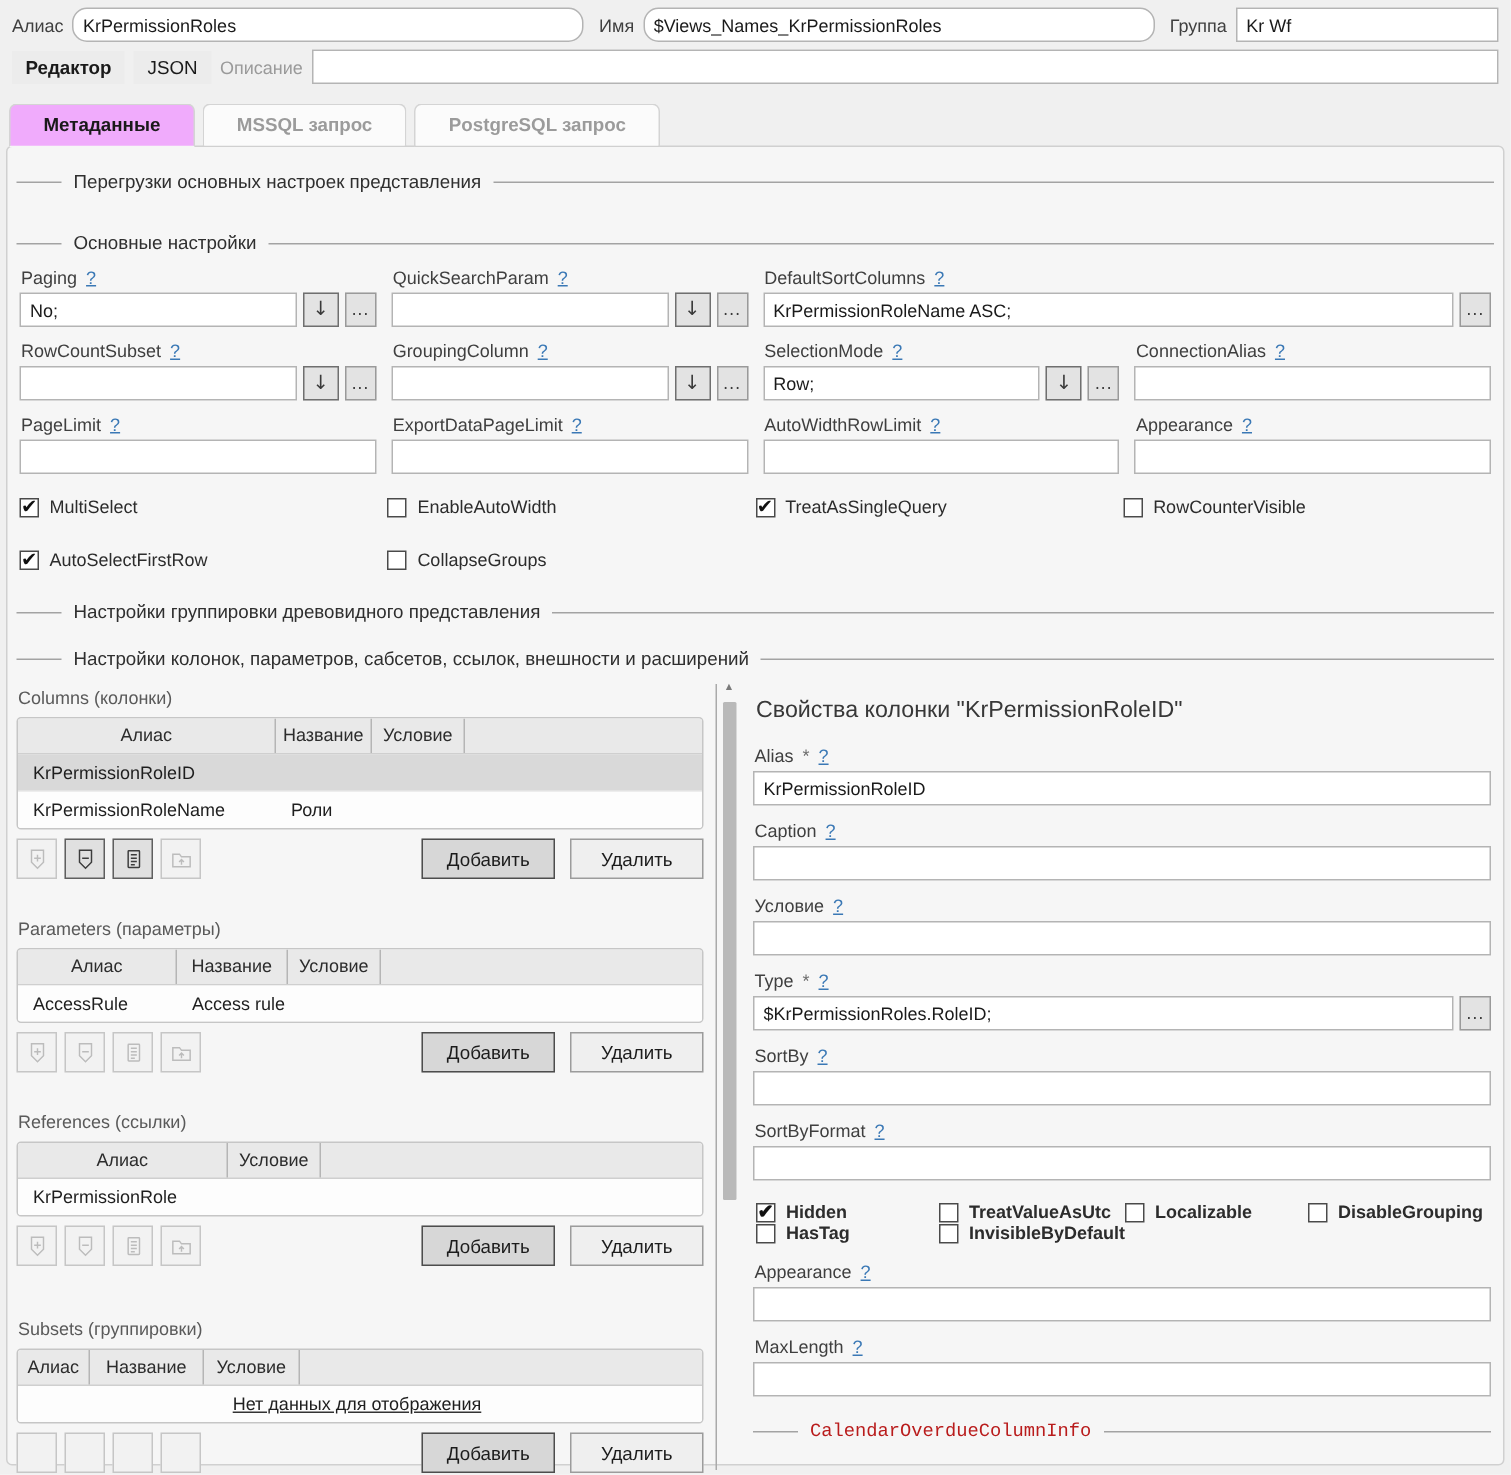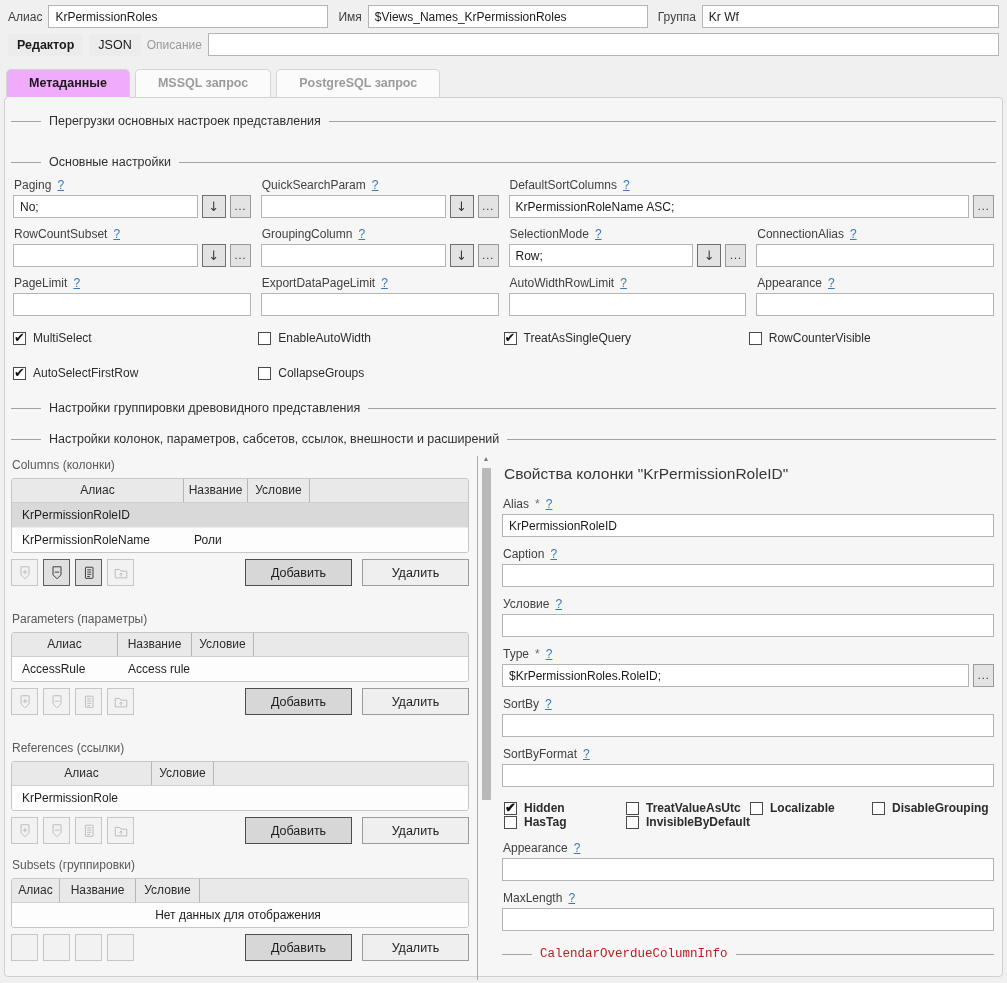--- a/index.html
+++ b/index.html
@@ -11,21 +11,21 @@
   }
   
   .hrow { display:flex; align-items:center; padding:5px 8px 3px 8px; gap:6px; }
   .hrow.second { padding-top:2px; padding-bottom:5px; }
   .lbl { color:#3f3f3f; white-space:nowrap; }
   .lbl.dim { color:#9a9a9a; }
   .txt {
     height:23px; border:1px solid #b4b4b4; background:#fff; padding:0 6px;
     font-family:"Liberation Sans", sans-serif; font-size:12px; color:#1a1a1a;
   }
-  .w285 { width:280px; }
+  .w285 { width:341px;border-radius:10px; }
   .grow { flex:1; }
   .toggle {
     border:none; background:#ececec; padding:4px 9px; font-family:"Liberation Sans",sans-serif;
     font-size:12.5px; color:#1a1a1a; cursor:pointer;
   }
   .toggle.active { font-weight:bold; }
   
   .tabbar { display:flex; gap:5px; padding:8px 0 0 6px; position:relative; z-index:2; }
   .tab {
     border:1px solid #d4d4d4; border-bottom:1px solid #d0d0d0; margin-bottom:-1px;
@@ -90,40 +90,40 @@
   .thead { display:flex; background:#e9e9e9; border-bottom:1px solid #cfcfcf; }
   .th {
     padding:4px 0 5px 0; text-align:center; color:#2c2c2c;
     border-right:1px solid #b5b5b5; flex:none;
   }
   .th.rest { flex:1; border-right:none; }
   .trow { display:flex; background:#fdfdfd; border-bottom:1px solid #ededed; cursor:pointer; }
   .trow:last-child { border-bottom:none; }
   .trow.selected { background:#d9d9d9; }
   .td { padding:5px 4px 5px 10px; color:#1e1e1e; flex:none; white-space:nowrap; }
-  .trow.empty { justify-content:center; }
+  .trow.empty { justify-content:center;text-decoration:underline; }
   .trow.empty .td { flex:none; padding-left:0; }
   
   .t-cols .c1 { width:172px; } .t-cols .c2 { width:64px; } .t-cols .c3 { width:62px; }
   .t-par  .c1 { width:106px; } .t-par  .c2 { width:74px; } .t-par  .c3 { width:62px; }
   .t-ref  .c1 { width:140px; } .t-ref  .c3 { width:62px; }
   .t-sub  .c1 { width:48px; }  .t-sub  .c2 { width:76px; } .t-sub  .c3 { width:64px; }
   
   .toolbar { display:flex; align-items:center; margin:6px 0 0 0; }
   .ibtn {
     width:27px; height:27px; margin-right:5px; padding:0;
     border:1px solid #5f5f5f; background:#e0e0e0; color:#3c3c3c;
     display:flex; align-items:center; justify-content:center; cursor:pointer;
   }
   .ibtn.off { border-color:#c6c6c6; background:#f2f2f2; color:#bcbcbc; cursor:default; }
   .ibtn svg { display:block; }
   .ibtn path, .ibtn rect { fill:none; stroke:currentColor; stroke-width:1.1; }
   .tsp { flex:1; }
   .btn {
-    width:107px; height:27px; margin-left:10px;
+    width:89px; height:27px; margin-left:10px;
     border:1px solid #9c9c9c; background:#efefef; color:#1c1c1c;
     font-family:"Liberation Sans",sans-serif; font-size:12.5px; cursor:pointer;
   }
   .btn.primary { background:#d7d7d7; border-color:#4d4d4d; }
   
   .ptitle { font-size:15.5px; color:#383838; margin:15px 0 14px 2px; }
   .pgrid { display:grid; grid-template-columns:1fr; column-gap:18px; row-gap:10px; }
   .pcbgrid { display:grid; grid-template-columns:1fr 1fr 1fr 1fr; margin:14px 0 12px 2px;font-weight:bold; }
   .mt10 { margin-top:10px; }
 </style>
@@ -449,21 +449,21 @@
             <svg width="16" height="16" viewBox="0 0 18 18">
                 <path d="M2.5 5h5l1.5 2h6.5v7.5h-13z"></path>
                 <path d="M9 13V9.2M7.2 10.8 9 9l1.8 1.8"></path>
               </svg>
           </button>
           <span class="tsp"></span>
           <button class="btn primary">Добавить</button>
           <button class="btn">Удалить</button>
         </div>
 
-        <div class="list-title" style="margin-top:14px">Subsets (группировки)</div>
+        <div class="list-title" style="margin-top:35px">Subsets (группировки)</div>
         <div class="dtable t-sub">
           <div class="thead">
             <span class="th c1">Алиас</span>
             <span class="th c2">Название</span>
             <span class="th c3">Условие</span>
             <span class="th rest"></span>
           </div>
           <div class="trow empty">
             <span class="td">Нет данных для отображения</span>
           </div>

